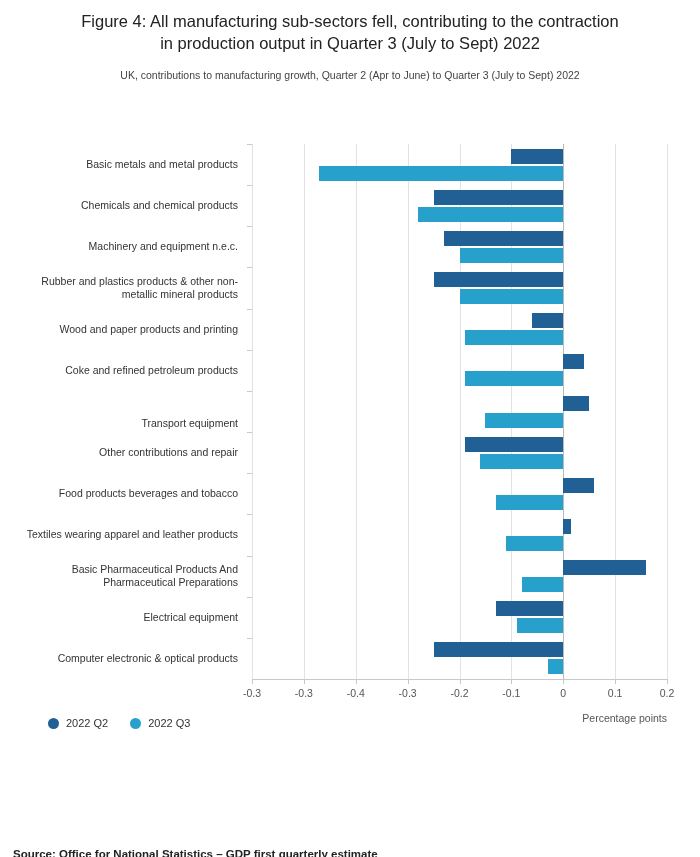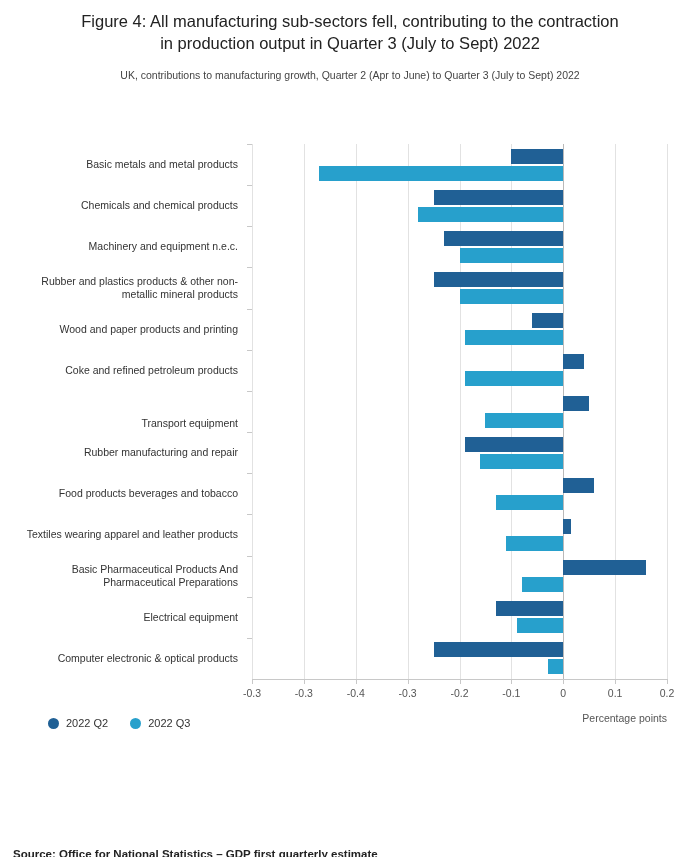--- a/index.html
+++ b/index.html
@@ -182,21 +182,21 @@
         <div class="cat-label" style="top: 96.3846px;">Machinery and equipment n.e.c.</div>
         <div class="cat-tick" style="top: 123.462px;"></div>
         <div class="cat-label" style="top: 131.038px;">Rubber and plastics products &amp; other non-metallic mineral products</div>
         <div class="cat-tick" style="top: 164.615px;"></div>
         <div class="cat-label" style="top: 178.692px;">Wood and paper products and printing</div>
         <div class="cat-tick" style="top: 205.769px;"></div>
         <div class="cat-label" style="top: 219.846px;">Coke and refined petroleum products</div>
         <div class="cat-tick" style="top: 246.923px;"></div>
         <div class="cat-label" style="top: 261px; margin-top: 12px;">Transport equipment</div>
         <div class="cat-tick" style="top: 288.077px;"></div>
-        <div class="cat-label" style="top: 302.154px;">Rubber manufacturing and repair</div>
+        <div class="cat-label" style="top: 302.154px;">Other contributions and repair</div>
         <div class="cat-tick" style="top: 329.231px;"></div>
         <div class="cat-label" style="top: 343.308px;">Food products beverages and tobacco</div>
         <div class="cat-tick" style="top: 370.385px;"></div>
         <div class="cat-label" style="top: 384.462px;">Textiles wearing apparel and leather products</div>
         <div class="cat-tick" style="top: 411.538px;"></div>
         <div class="cat-label" style="top: 419.115px; text-align: right;">Basic Pharmaceutical Products And Pharmaceutical Preparations</div>
         <div class="cat-tick" style="top: 452.692px;"></div>
         <div class="cat-label" style="top: 466.769px;">Electrical equipment</div>
         <div class="cat-tick" style="top: 493.846px;"></div>
         <div class="cat-label" style="top: 507.923px;">Computer electronic &amp; optical products</div>

